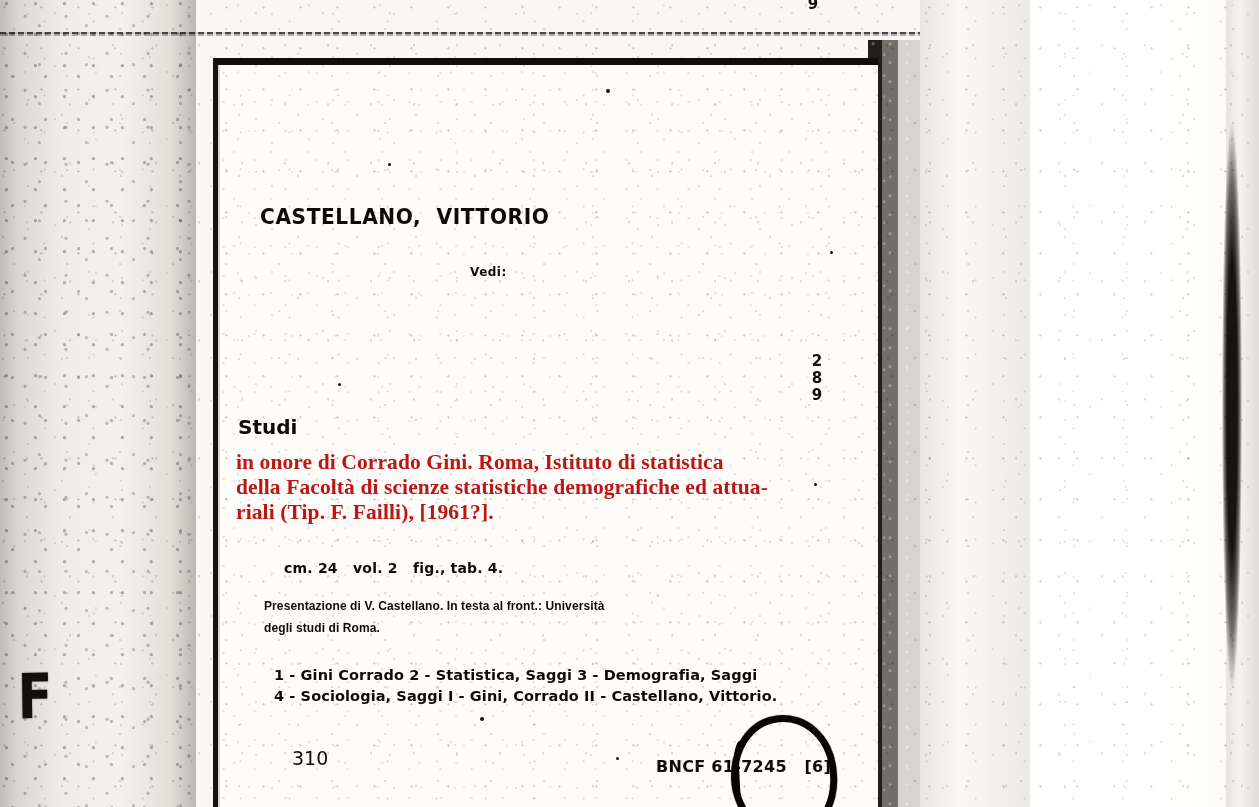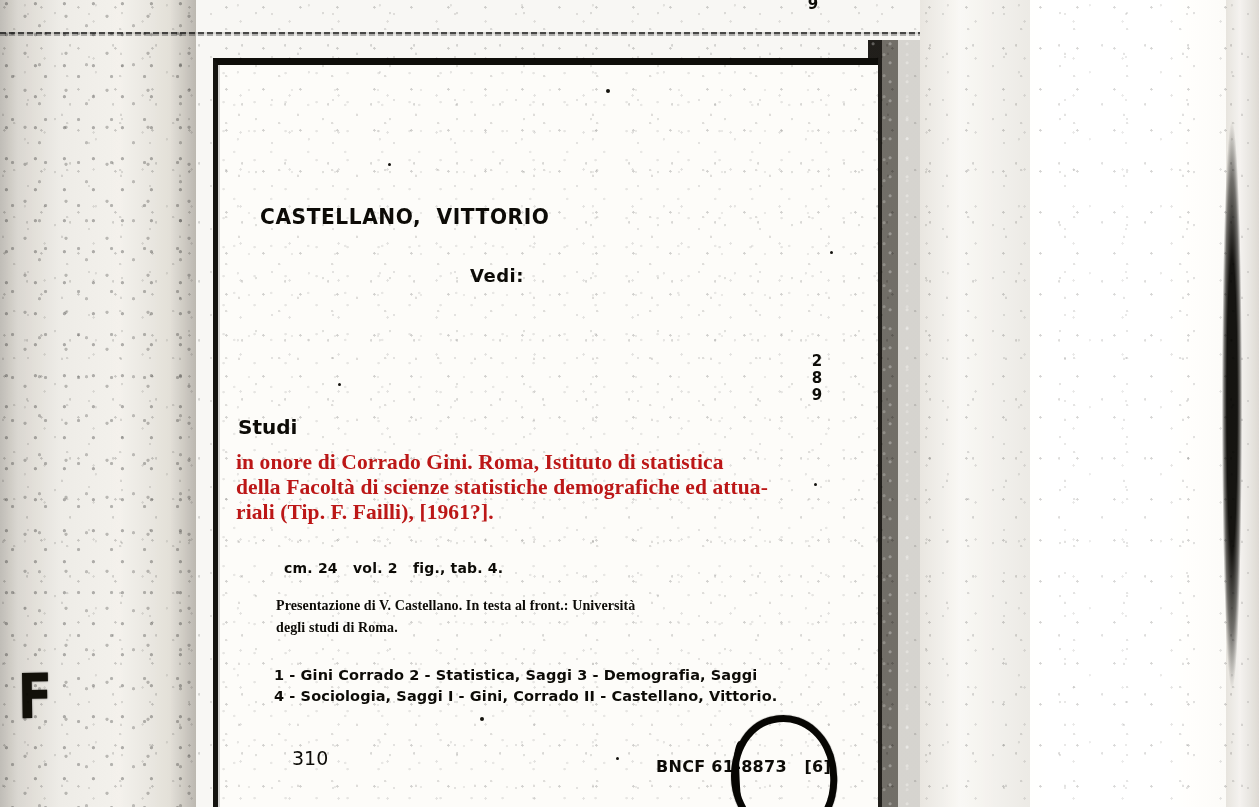--- a/index.html
+++ b/index.html
@@ -154,21 +154,21 @@
     font-family: "DejaVu Sans", sans-serif;
     font-weight: 700;
     font-size: 21px;
     letter-spacing: .6px;
     transform: scaleX(.96);
   }
   .vedi {
     left: 252px; top: 200px;
     font-family: "DejaVu Sans", sans-serif;
     font-weight: 700;
-    font-size: 18px;
+    font-size: 12px;
     letter-spacing: .5px;
   }
   .studi {
     left: 8px; top: 350px;
     font-family: "DejaVu Sans", sans-serif;
     font-weight: 700;
     font-size: 20px;
     margin-left: 12px;
   }
   .body-block {
@@ -184,25 +184,25 @@
   }
   .phys {
     left: 66px; top: 495px;
     font-family: "DejaVu Sans", sans-serif;
     font-weight: 700;
     font-size: 14px;
     letter-spacing: .2px;
     text-align: center;
   }
   .note {
-    left: 58px; top: 530px;
+    left: 46px; top: 530px;
     width: 600px;
-    font-family: Liberation Serif, serif;
-    font-weight: 700;
-    font-size: 14px;
+    font-family: Liberation Sans, sans-serif;
+    font-weight: 700;
+    font-size: 12px;
     line-height: 22px;
     white-space: pre-line;
     letter-spacing: .1px;
   }
   .tracings {
     left: 56px; top: 600px;
     width: 610px;
     font-family: "DejaVu Sans", sans-serif;
     font-weight: 700;
     font-size: 14.5px;
@@ -300,21 +300,21 @@
     <div class="t phys">cm. 24   vol. 2   fig., tab. 4.</div>
 
     <div class="t note">Presentazione di V. Castellano. In testa al front.: Università
 degli studi di Roma.</div>
 
     <div class="t tracings">1 - Gini Corrado  2 - Statistica, Saggi  3 - Demografia, Saggi
 4 - Sociologia, Saggi  I - Gini, Corrado  II - Castellano, Vittorio.</div>
 
     <div class="t page-num">310</div>
 
-    <div class="t shelfmark"><span>BNCF 61-8873</span><span>&nbsp;&nbsp;&nbsp;</span><span>[6]</span></div>
+    <div class="t shelfmark"><span>BNCF 61-7245</span><span>&nbsp;&nbsp;&nbsp;</span><span>[6]</span></div>
 
     <div class="ink-circle"></div>
 
     <div class="dot" style="left:388px;top:24px;width:4px;height:4px;"></div>
     <div class="dot" style="left:170px;top:98px;width:3px;height:3px;"></div>
     <div class="dot" style="left:612px;top:186px;width:3px;height:3px;"></div>
     <div class="dot" style="left:120px;top:318px;width:3px;height:3px;"></div>
     <div class="dot" style="left:596px;top:418px;width:3px;height:3px;"></div>
     <div class="dot" style="left:262px;top:652px;width:4px;height:4px;"></div>
     <div class="dot" style="left:398px;top:692px;width:3px;height:3px;"></div>

